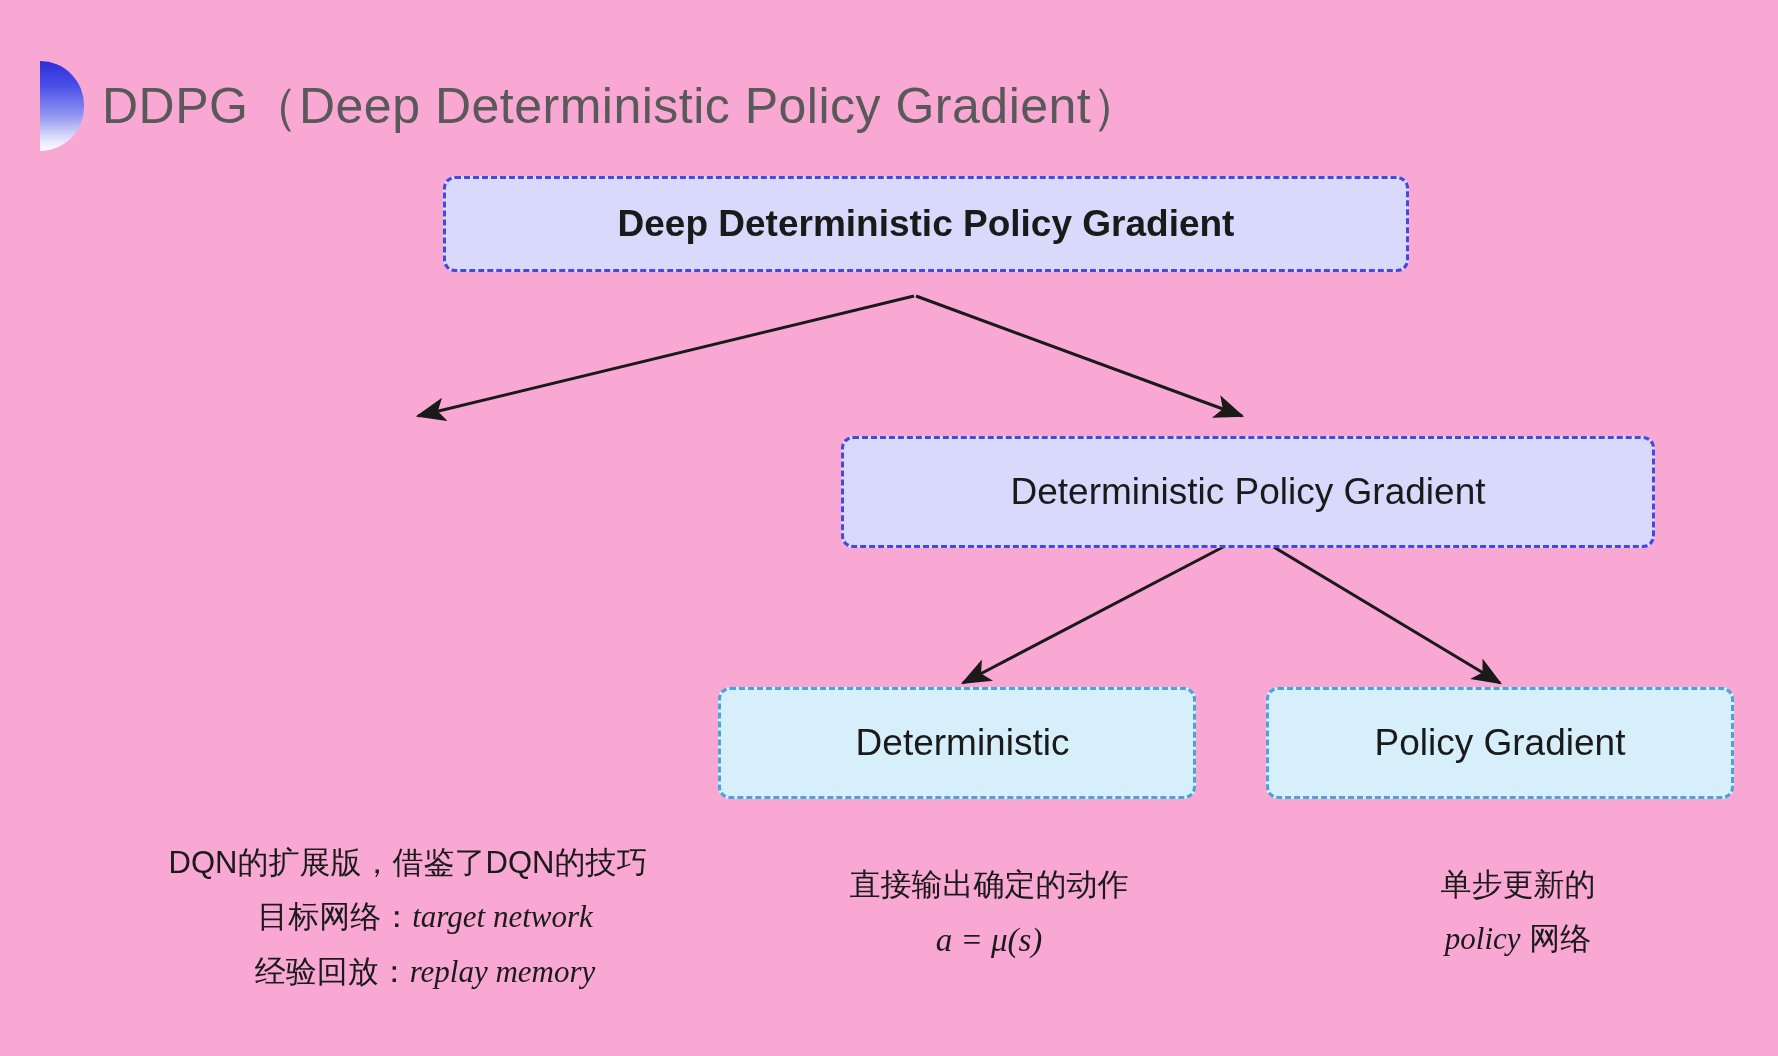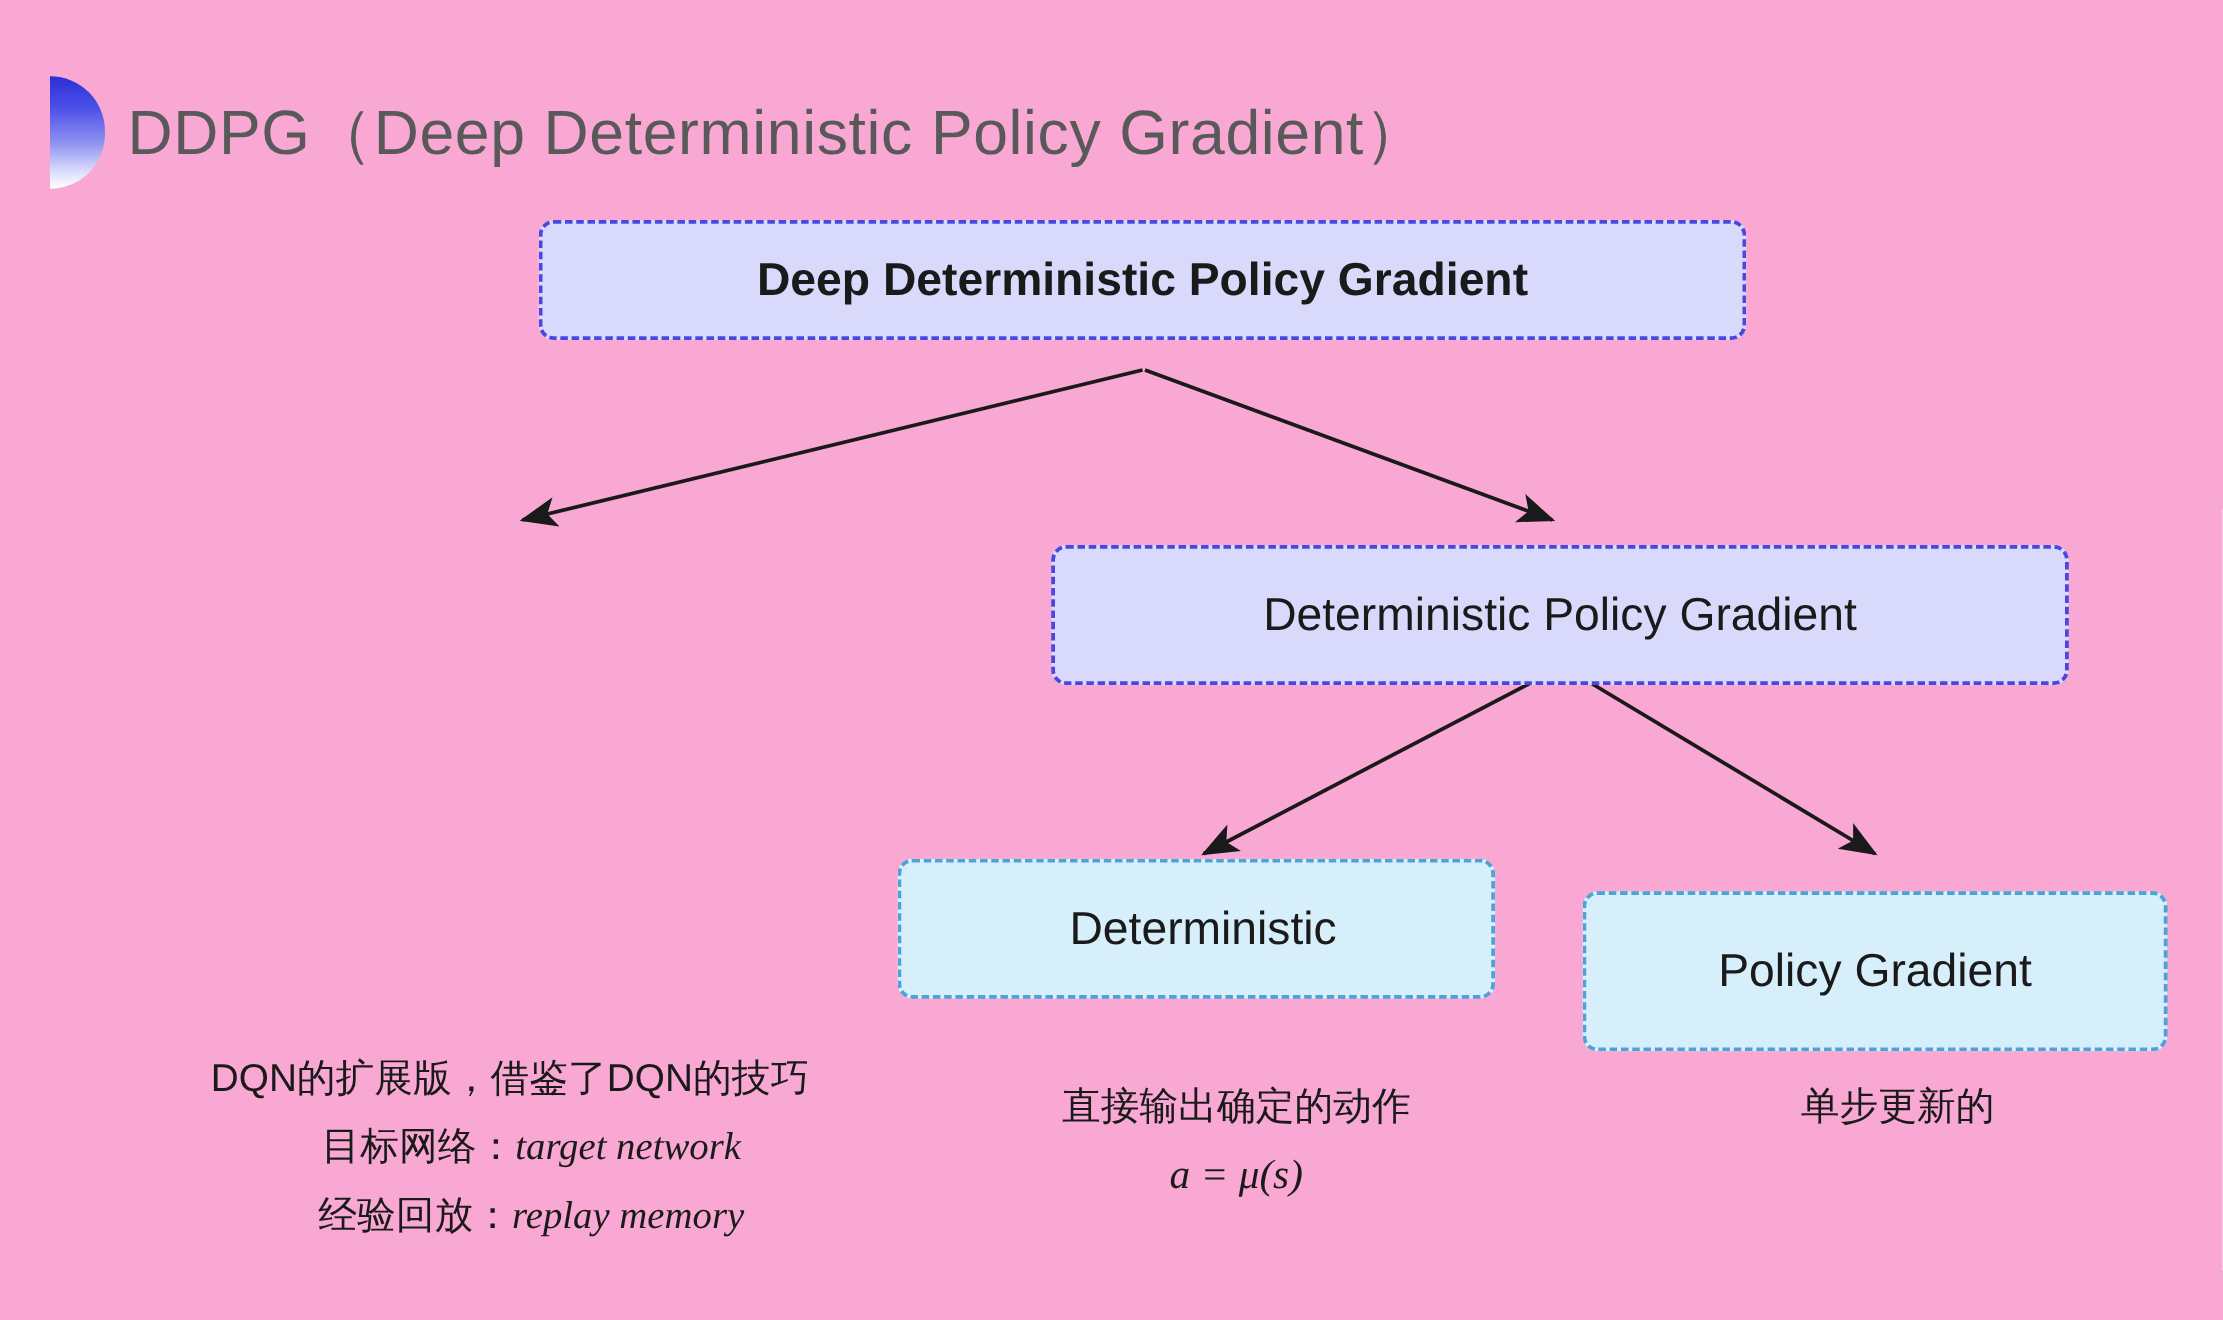--- a/index.html
+++ b/index.html
@@ -84,25 +84,25 @@
     font-size: 37px;
     font-weight: 700;
     color: #1a1a1a;
     padding: 0 14px;
   }
   .node-label-regular {
     font-weight: 400;
   }
 
   
-  #node-root      { left: 431px; top: 176px;  width: 966px; height: 96px; }
+  #node-root      { left: 443px; top: 176px;  width: 966px; height: 96px; }
   #node-deep      { left: 172px; top: 420px;  width: 464px; height: 112px; }
   #node-dpg       { left: 841px; top: 436px;  width: 814px; height: 112px; }
   #node-det       { left: 718px; top: 687px;  width: 478px; height: 112px; padding-left: 11px; }
-  #node-pg        { left: 1266px; top: 713px; width: 468px; height: 128px; text-align: right; }
+  #node-pg        { left: 1266px; top: 687px; width: 468px; height: 112px; text-align: right; }
 
   
   .annot {
     position: absolute;
     font-size: 31px;
     color: #1a1a1a;
     line-height: 1.75;
     white-space: nowrap;
   }
   .annot .em {
@@ -170,15 +170,16 @@
   </div>
 
   <div class="annot annot-left">
     <span class="annot-line">DQN的扩展版，借鉴了DQN的技巧</span>
     <span class="annot-line indent-line"><span>目标网络：</span><span class="em">target network</span></span>
     <span class="annot-line indent-line"><span>经验回放：</span><span class="em">replay memory</span></span>
   </div>
 
   <div class="annot annot-right">
     <span class="annot-line">单步更新的</span>
+    <span class="annot-line"><span class="em">policy</span><span> 网络</span></span>
   </div>
 
 </div>
 
 </body></html>

